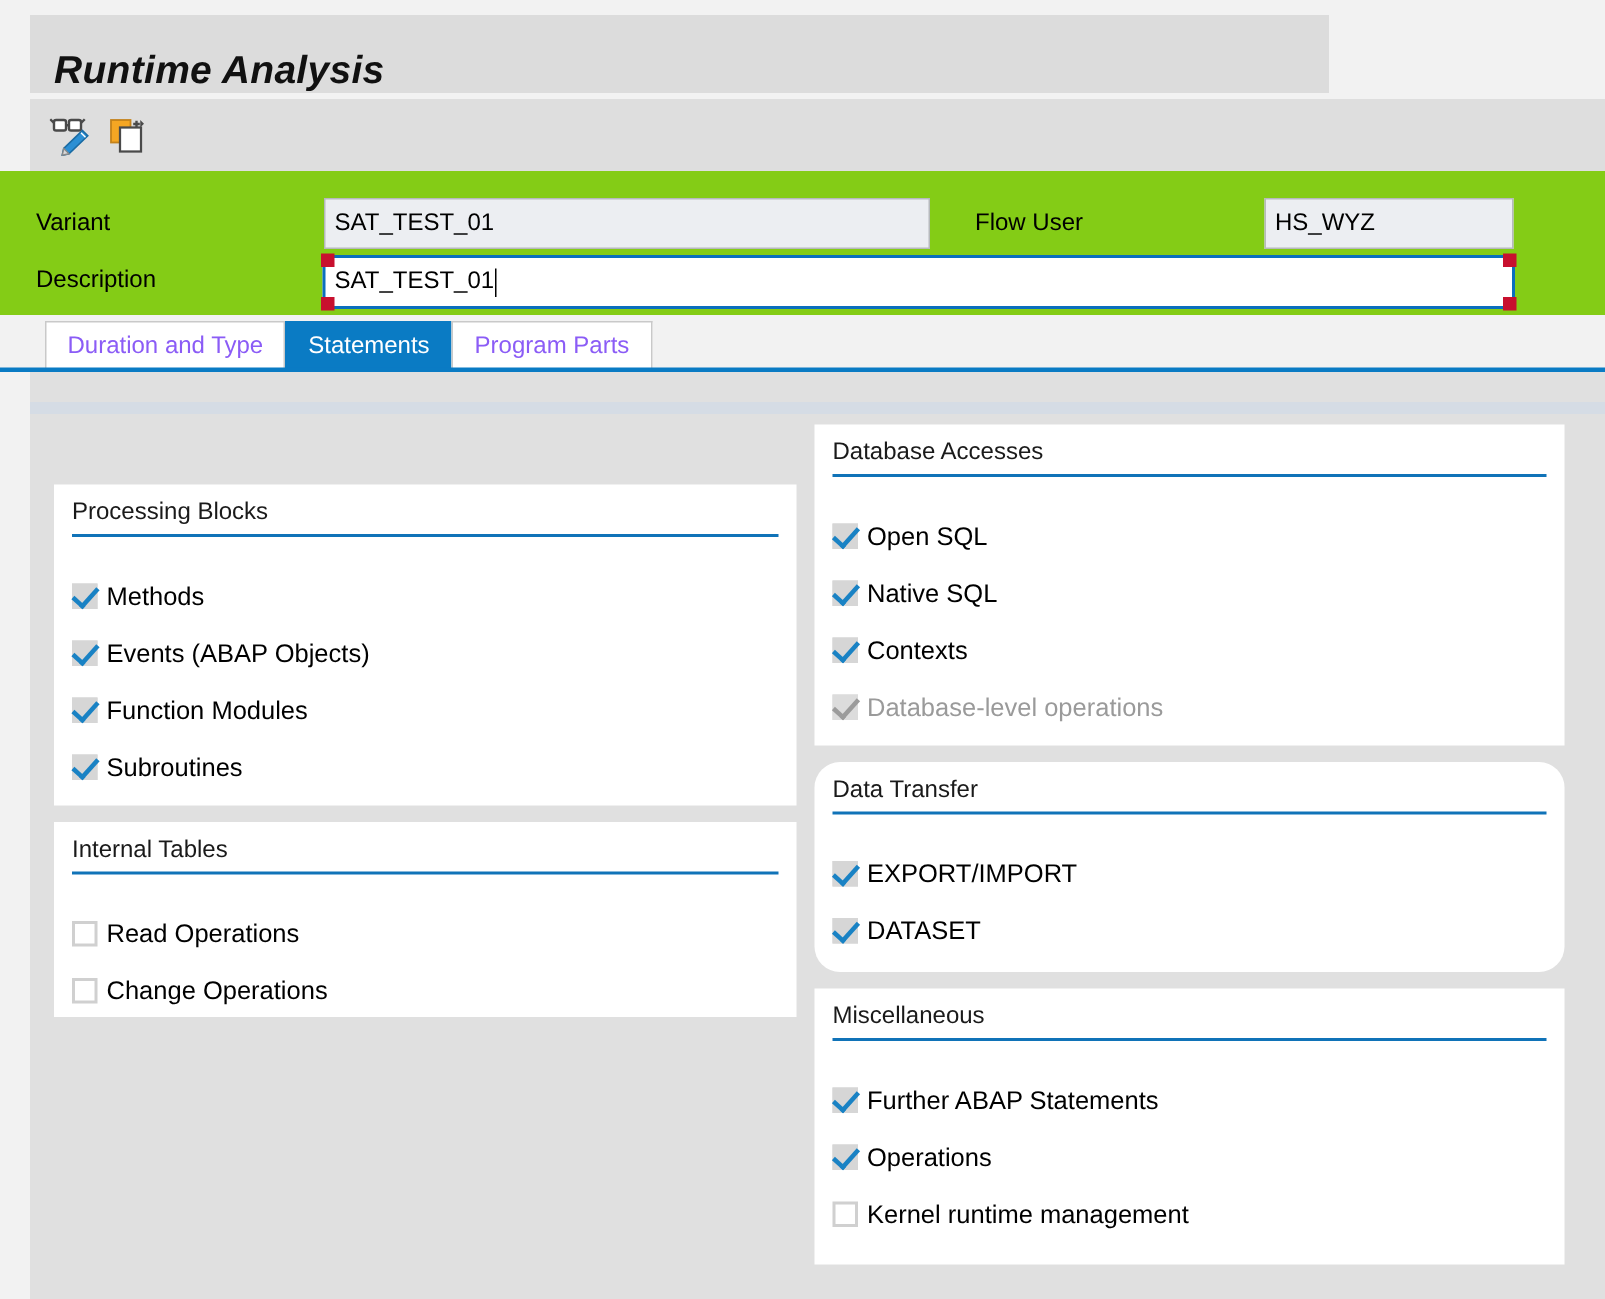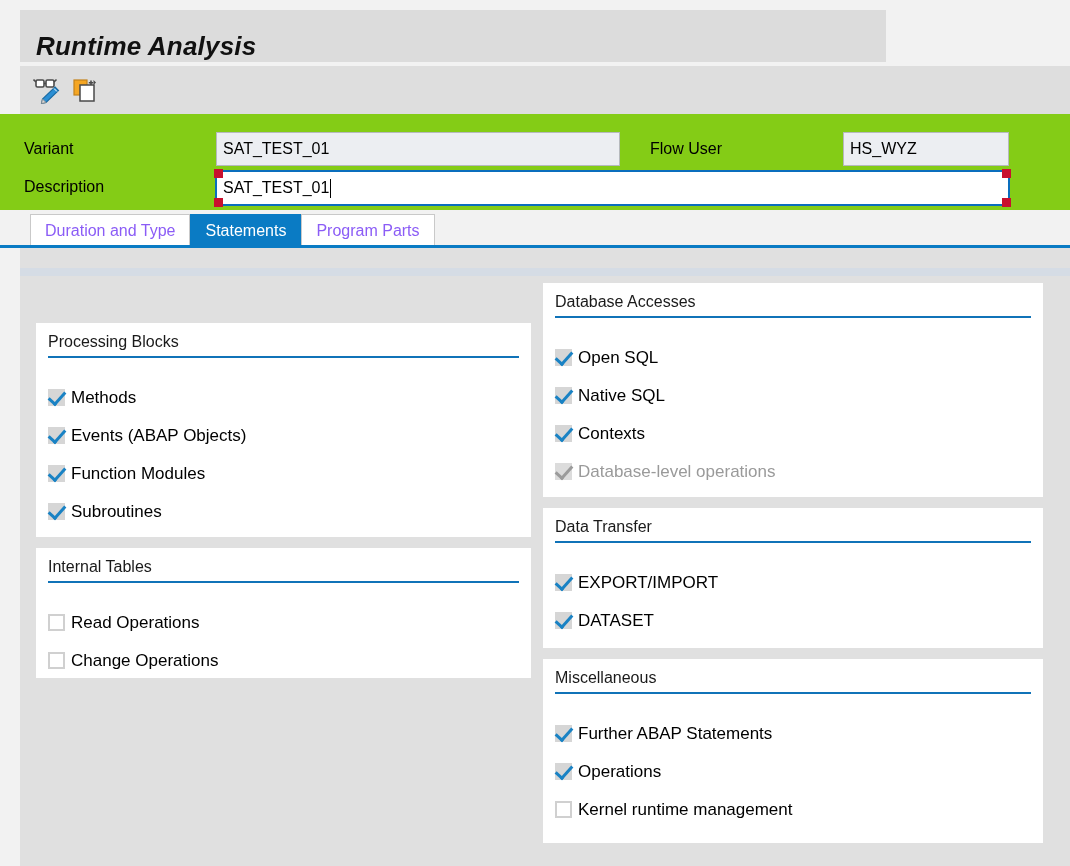--- a/index.html
+++ b/index.html
@@ -273,21 +273,21 @@
     color: #000;
     white-space: nowrap;
     line-height: 1;
   }
   .cb-label.disabled { color: #9a9a9a; }
 
   .p-proc   { height: 214px; margin-top: 40px; }
   .p-screen { height: 214px; }
   .p-intern { height: 130px; }
   .p-db     { height: 214px; }
-  .p-data   { height: 140px; }
+  .p-data   { height: 140px; border-radius: 17px; }
   .p-misc   { height: 184px; }
 </style>
 </head>
 <body>
 
 <div class="titlebar">
   <div class="title-text">Runtime Analysis</div>
 </div>
 
 <div class="toolbar">

